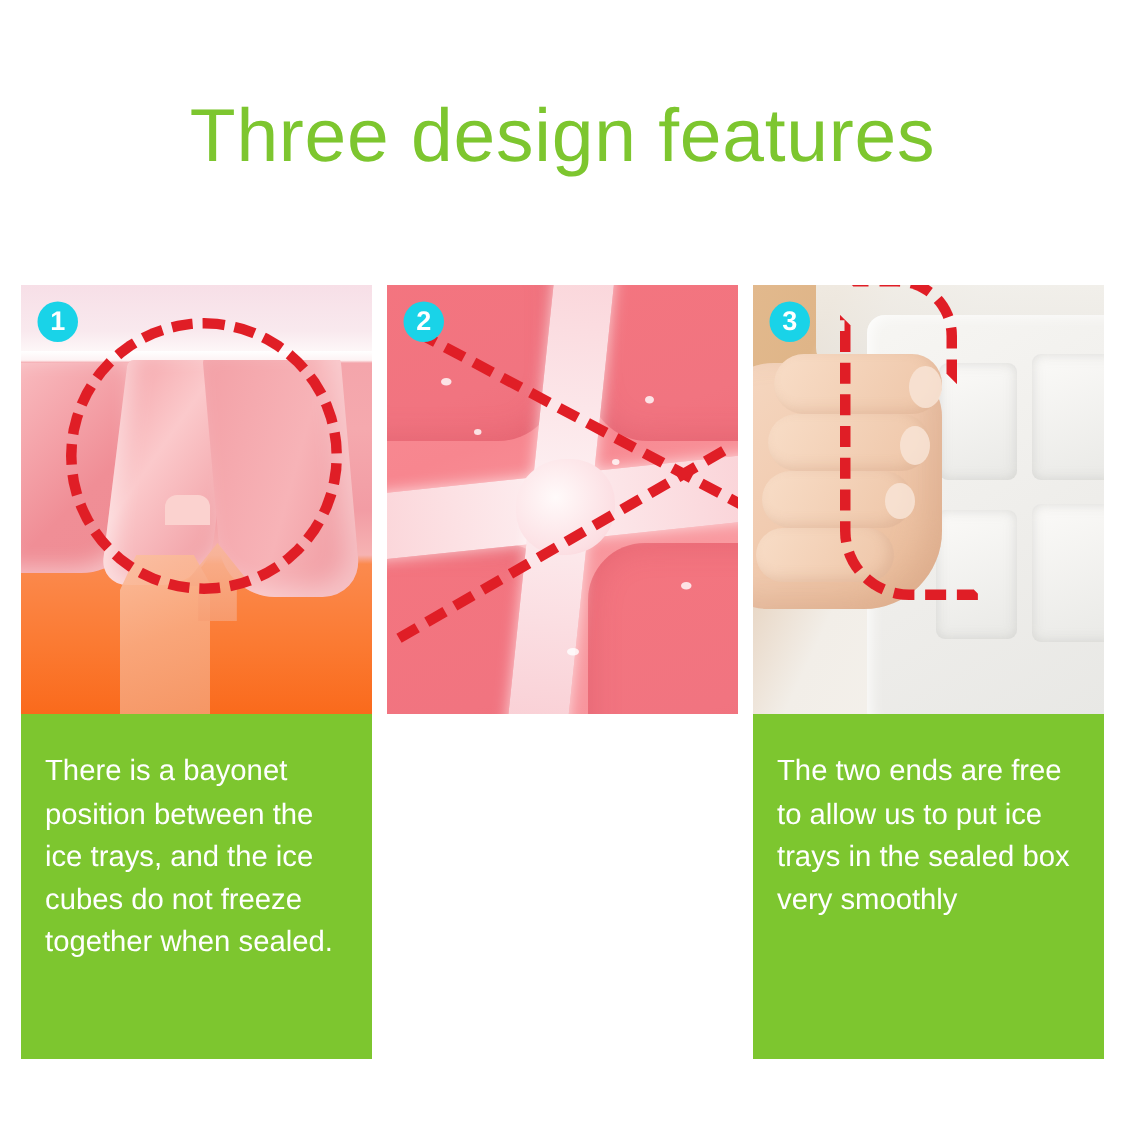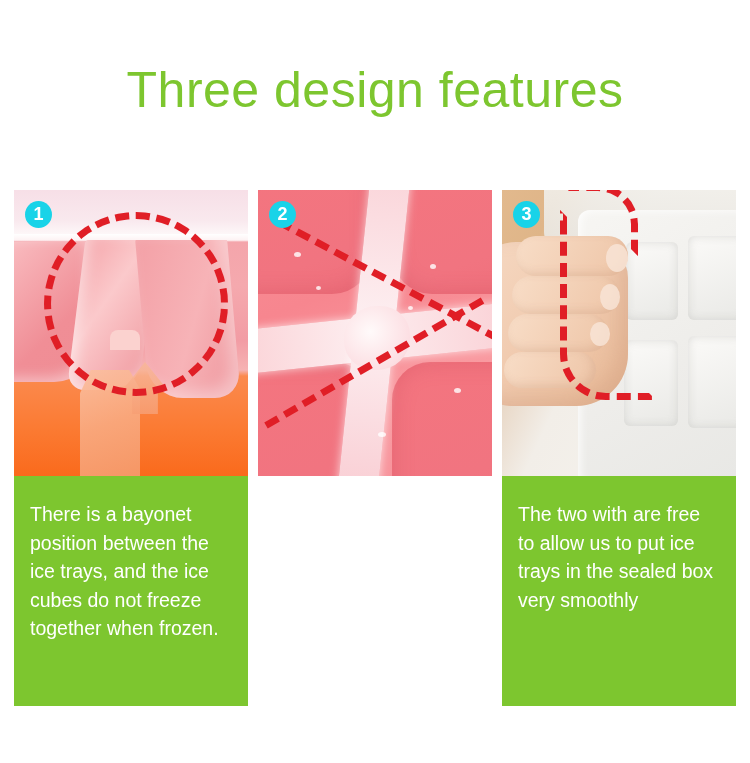--- a/index.html
+++ b/index.html
@@ -333,21 +333,21 @@
         <div class="ph1-cube-c"></div>
         <div class="ph1-notch"></div>
         <div class="ph1-orange-cube"></div>
         <div class="ph1-orange-arrow"></div>
         <div class="ph1-topband"></div>
         <div class="ph1-whiteline"></div>
         <div class="ph1-circle"></div>
         <div class="badge">1</div>
       </div>
       <div class="caption">
-        <p>There is a bayonet position between the ice trays, and the ice cubes do not freeze together when frozen.</p>
+        <p>There is a bayonet position between the ice trays, and the ice cubes do not freeze together when sealed.</p>
       </div>
     </div>
 
     <div class="panel">
       <div class="photo">
         <div class="ph2-bg"></div>
         <div class="ph2-well tl"></div>
         <div class="ph2-well tr"></div>
         <div class="ph2-well bl"></div>
         <div class="ph2-well br"></div>
@@ -381,18 +381,18 @@
         <div class="ph3-finger f3"></div>
         <div class="ph3-finger f4"></div>
         <div class="ph3-nail" style="left:104px;top:54px;width:22px;height:28px;"></div>
         <div class="ph3-nail" style="left:98px;top:94px;width:20px;height:26px;"></div>
         <div class="ph3-nail" style="left:88px;top:132px;width:20px;height:24px;"></div>
         <div class="ph3-curve"></div>
         <div class="ph3-curve2"></div>
         <div class="badge">3</div>
       </div>
       <div class="caption">
-        <p>The two with are free to allow us to put ice trays in the sealed box very smoothly</p>
+        <p>The two ends are free to allow us to put ice trays in the sealed box very smoothly</p>
       </div>
     </div>
 
   </div>
 </div>
 
 </body></html>

